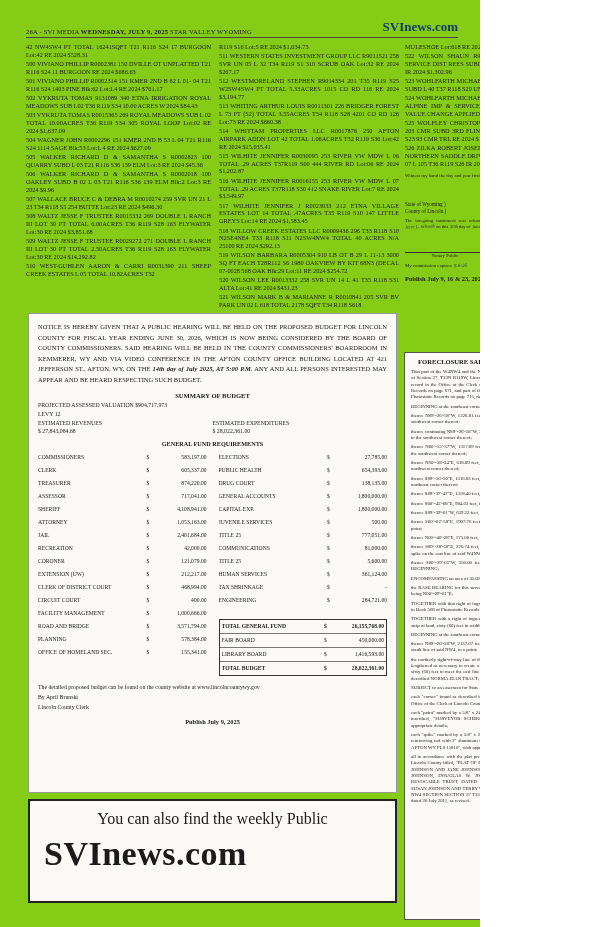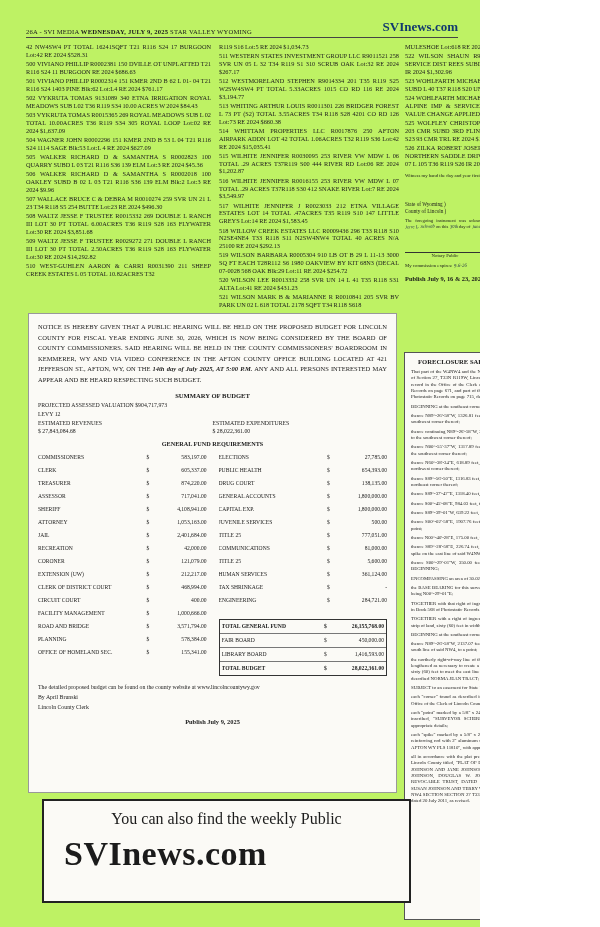--- a/index.html
+++ b/index.html
@@ -1,16 +1,16 @@
 <!DOCTYPE html>
 <html><head>
 <meta charset="utf-8">
 <style>
   html,body{margin:0;padding:0;}
-  .page{position:relative;width:480px;height:927px;background:#bef264;color:#1b1b1b;
+  .page{position:relative;width:480px;height:927px;background:#84cc16;color:#1b1b1b;
         font-family:"Liberation Serif", serif;overflow:hidden;}
   
   .masthead{position:absolute;left:26px;right:22px;top:21px;height:14px;display:flex;
             justify-content:space-between;align-items:flex-end;}
   .mast-left{font-size:6.6px;letter-spacing:.2px;}
   .mast-left b{font-weight:bold;}
   .mast-site{font-size:13px;font-weight:bold;color:#123a6e;}
   .rule{position:absolute;left:26px;right:22px;top:37px;border-top:1.2px solid #444;}
 
   
@@ -68,21 +68,21 @@
   .totalsbox{border:1px solid #333;margin-top:12px;}
   .totalsbox .fund-row{border-bottom:.6px solid #777;padding:0 2px;}
   .totalsbox .fund-row:last-child{border-bottom:none;}
   .tot-bold{font-weight:bold;}
   .b-foot{font-size:5.8px;margin-top:8px;}
   .b-sig{font-size:5.8px;margin-top:4px;}
   .b-publish{font-size:6.4px;font-weight:bold;text-align:center;margin-top:8px;}
 
   
   .online{position:absolute;left:28px;top:799px;width:369px;height:104px;border:2px solid #222;
-          box-sizing:border-box;background:#fbfaf6;padding:8px 20px;margin-left:14px;}
+          box-sizing:border-box;background:#fbfaf6;padding:8px 14px;}
   .on-line1{font-size:16px;text-align:center;line-height:1.25;}
   .on-site{font-size:34px;font-weight:bold;margin-top:6px;letter-spacing:.5px;}
 </style>
 </head>
 <body>
 
 <div class="page">
 
   <div class="masthead">
     <div class="mast-left"><span>26A - SVI MEDIA </span><b>WEDNESDAY, JULY 9, 2025 </b><span>STAR VALLEY WYOMING</span></div>

